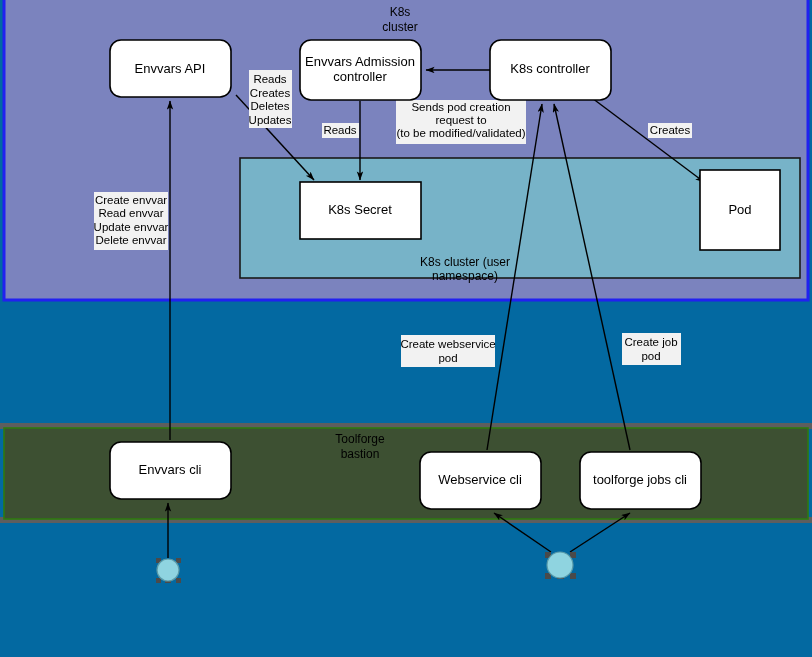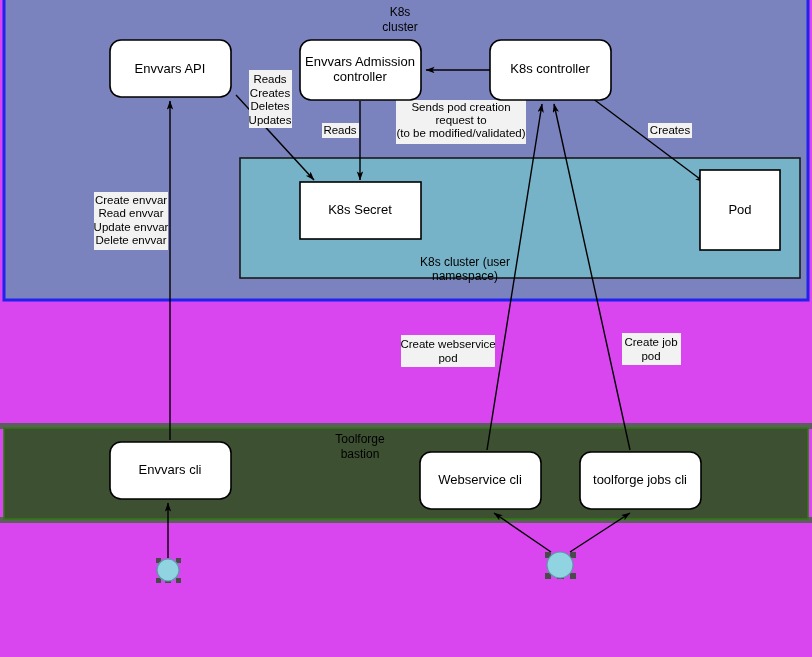--- a/index.html
+++ b/index.html
@@ -4,21 +4,21 @@
 <style>
   html, body {
     margin: 0;
     padding: 0;
     background: #000000;
   }
   #canvas {
     position: relative;
     width: 812px;
     height: 657px;
-    background: #d946ef;
+    background: #0369a1;
     overflow: hidden;
     font-family: "Liberation Sans", sans-serif;
   }
   #diagram-svg {
     position: absolute;
     top: 0;
     left: 0;
     width: 812px;
     height: 657px;
   }

